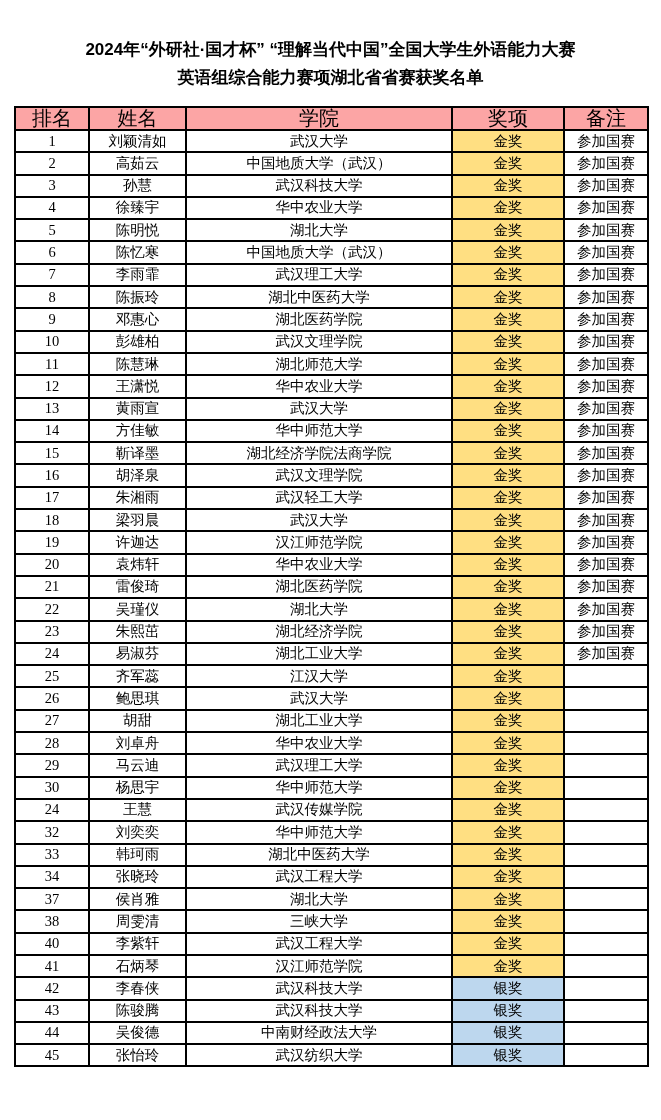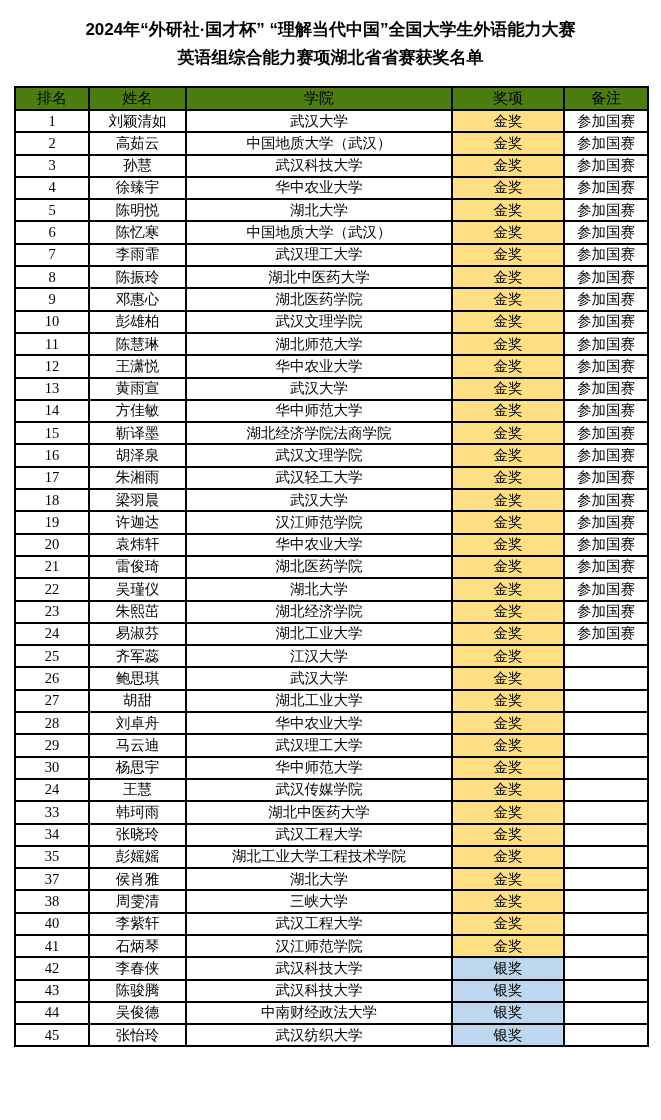--- a/index.html
+++ b/index.html
@@ -12,21 +12,21 @@
     height: 1120px;
     font-family: "Liberation Serif", "DejaVu Serif", serif;
     color: #000;
   }
   .page-title {
     text-align: center;
     font-family: "Liberation Sans", "DejaVu Sans", sans-serif;
     font-weight: bold;
     font-size: 17px;
     line-height: 28px;
-    padding-top: 16px;
+    padding-top: 36px;
   }
   table.awards {
     border-collapse: collapse;
     table-layout: fixed;
     width: 633px;
     margin: 14px 0 0 14px;
     border: 2.5px solid #000;
   }
   table.awards th,
   table.awards td {
@@ -36,22 +36,22 @@
     vertical-align: middle;
     font-size: 14.5px;
     line-height: 1.05;
     height: 20.3px;
     overflow: hidden;
     white-space: nowrap;
   }
   table.awards thead th {
     height: 21px;
     font-weight: normal;
-    font-size: 15px;
-    background: #4d7c0f;
+    font-size: 20px;
+    background: #fca5a5;
   }
   col.c-rank    { width: 74px; }
   col.c-name    { width: 97px; }
   col.c-college { width: 266px; }
   col.c-award   { width: 112px; }
   col.c-note    { width: 84px; }
   td.college-cell {
     text-align: left;
     padding-left: 3px;
     margin-top: 48px;
@@ -294,37 +294,37 @@
         <td></td>
       </tr>
       <tr>
         <td>24</td>
         <td>王慧</td>
         <td class="college-cell">武汉传媒学院</td>
         <td style="background: rgb(255, 223, 130);">金奖</td>
         <td></td>
       </tr>
       <tr>
+        <td>32</td>
+        <td>刘奕奕</td>
+        <td class="college-cell">华中师范大学</td>
+        <td style="background: rgb(255, 223, 130);">金奖</td>
+        <td></td>
+      </tr>
+      <tr>
         <td>33</td>
         <td>韩珂雨</td>
         <td class="college-cell">湖北中医药大学</td>
         <td style="background: rgb(255, 223, 130);">金奖</td>
         <td></td>
       </tr>
       <tr>
         <td>34</td>
         <td>张晓玲</td>
         <td class="college-cell">武汉工程大学</td>
-        <td style="background: rgb(255, 223, 130);">金奖</td>
-        <td></td>
-      </tr>
-      <tr>
-        <td>35</td>
-        <td>彭媱媱</td>
-        <td class="college-cell">湖北工业大学工程技术学院</td>
         <td style="background: rgb(255, 223, 130);">金奖</td>
         <td></td>
       </tr>
       <tr>
         <td>37</td>
         <td>侯肖雅</td>
         <td class="college-cell">湖北大学</td>
         <td style="background: rgb(255, 223, 130);">金奖</td>
         <td></td>
       </tr>

